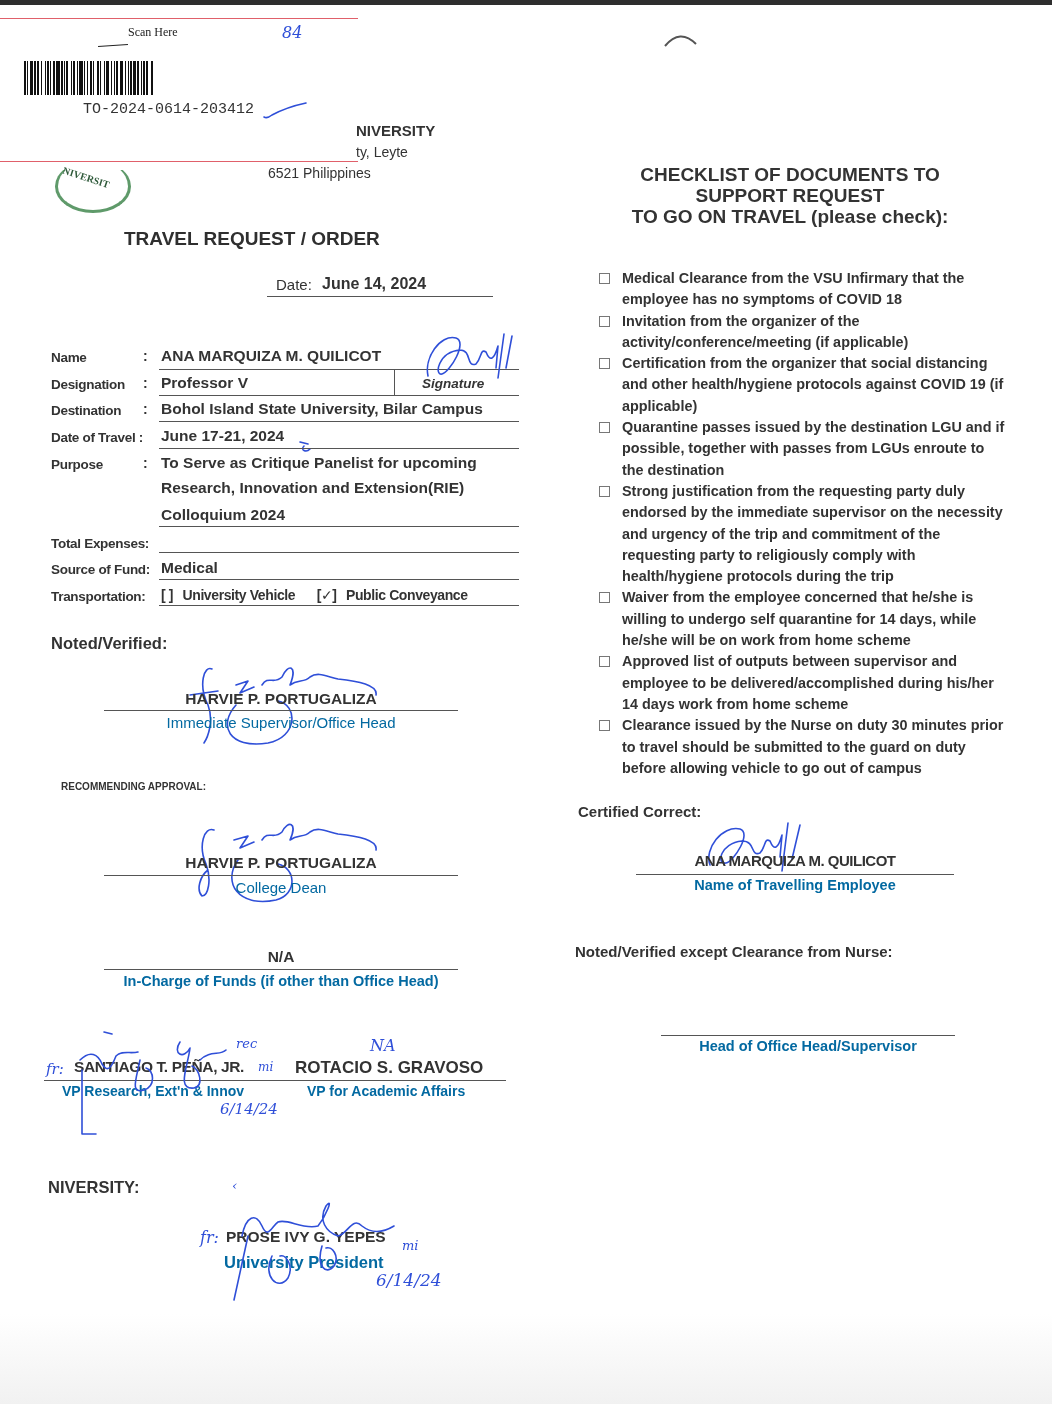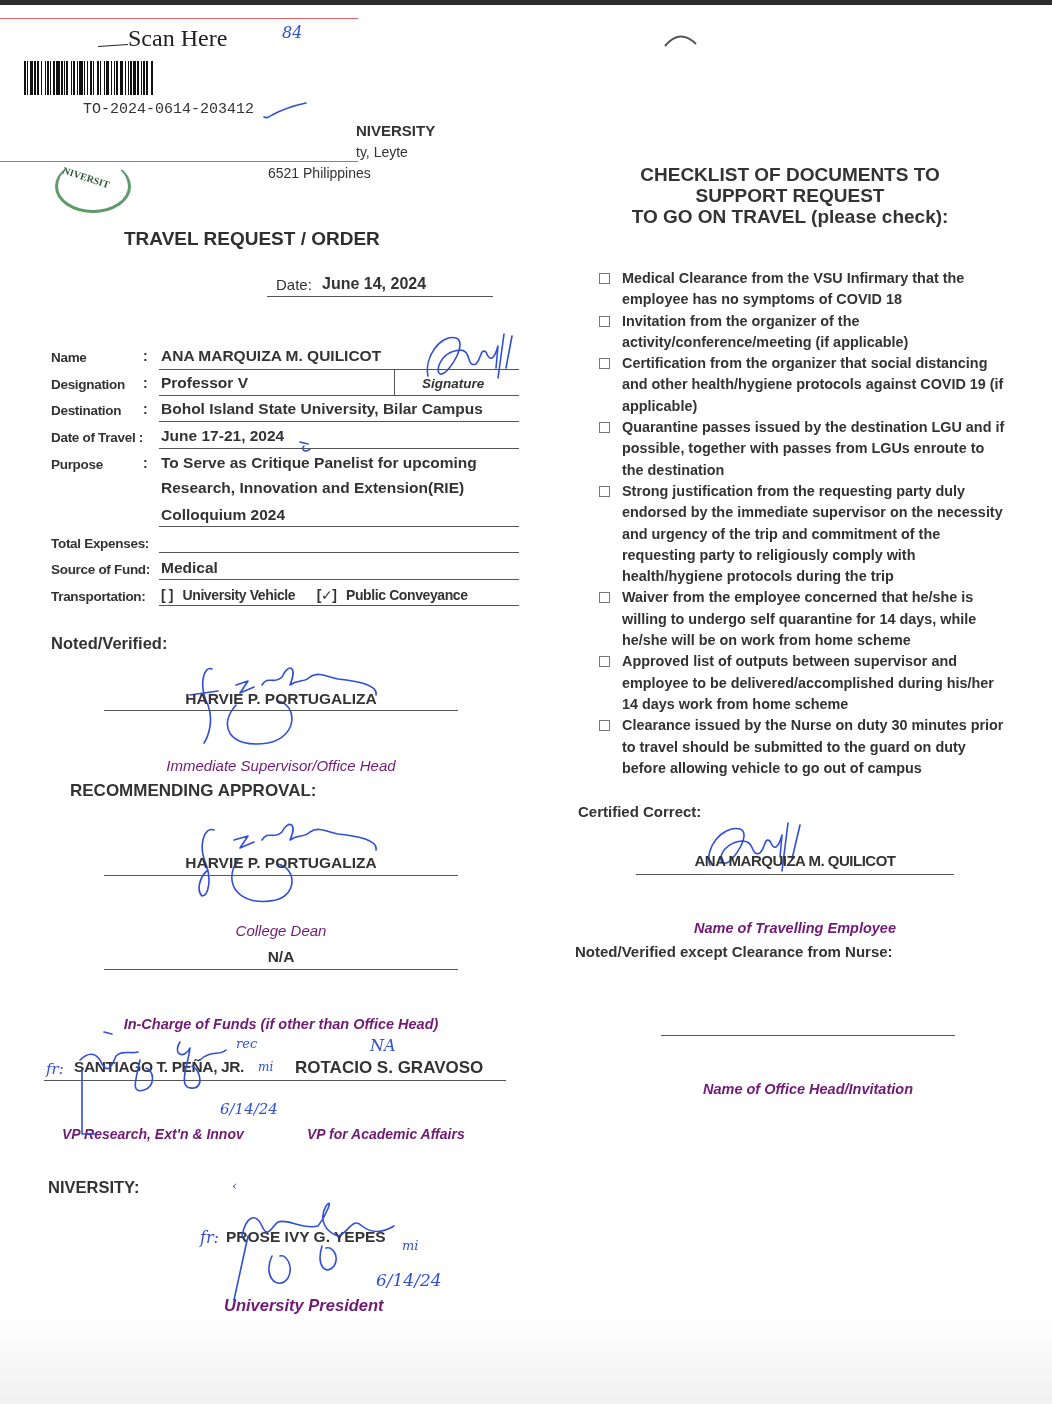--- a/index.html
+++ b/index.html
@@ -13,21 +13,21 @@
   .bottom-fade { position: absolute; left: 0; bottom: 0; width: 1052px; height: 90px;
     background: linear-gradient(#ffffff, #f1f1f1); }
   .abs { position: absolute; }
   .b { font-weight: bold; }
   .i { font-style: italic; }
   .line { position: absolute; height: 0; border-top: 1.3px solid #555; }
 
   
   .sticker { position: absolute; left: 0; top: 18px; width: 358px; height: 142px; background: #fff;
     border-top: 1.5px solid #e0606a; border-bottom: 1.5px solid #e0606a; }
-  .scan-here { position: absolute; left: 128px; top: 6px; font-family: "Liberation Serif", serif; font-size: 24px; color: #222; }
+  .scan-here { position: absolute; left: 128px; top: 6px; font-family: "Liberation Serif", serif; font-size: 12px; color: #222; }
   .scan-underline { position: absolute; left: 98px; top: 26px; width: 30px; border-top: 1.5px solid #222; transform: rotate(-4deg); }
   .barcode { position: absolute; left: 24px; top: 42px; width: 298px; height: 34px; display: flex; align-items: stretch; }
   .barcode span { display: block; background: #111; height: 100%; }
   .barcode-text { position: absolute; left: 83px; top: 82px; font-family: "Liberation Mono", "DejaVu Sans Mono", monospace; font-size: 15px; color: #333; }
   .hand { color: #2f4fd8; font-family: "DejaVu Serif", serif; font-style: italic; }
 
   .header-univ { position: absolute; left: 356px; top: 122px; font-size: 15px; font-weight: bold; color: #333; }
   .header-city { position: absolute; left: 356px; top: 144px; font-size: 14px; color: #333; }
   .header-country { position: absolute; left: 268px; top: 165px; font-size: 14px; color: #333; }
   .seal { position: absolute; left: 55px; top: 160px; width: 70px; height: 50px; border-radius: 50%;
@@ -38,21 +38,21 @@
   .date-label { position: absolute; left: 276px; top: 276px; font-size: 15px; color: #333; }
   .date-value { position: absolute; left: 322px; top: 275px; font-size: 16px; font-weight: bold; color: #333; }
 
   .lbl { position: absolute; left: 51px; font-size: 13.5px; font-weight: bold; color: #333; letter-spacing: -0.3px; }
   .colon { position: absolute; left: 143px; font-size: 14px; font-weight: bold; color: #333; }
   .val { position: absolute; left: 161px; font-size: 15.5px; font-weight: bold; color: #333; }
   .transport { position: absolute; left: 161px; top: 587px; font-size: 14px; font-weight: bold; color: #333; letter-spacing: -0.4px; }
 
   .section { position: absolute; font-size: 16.5px; font-weight: bold; color: #333; }
   .sig-name { position: absolute; font-size: 15.5px; font-weight: bold; color: #333; text-align: center; }
-  .sig-role { position: absolute; font-size: 15px; font-style: italic; color: #701a75; text-align: center; margin-top: 43px; }
+  .sig-role { position: absolute; font-size: 15px; color: #0369a1; text-align: center; }
 
   .checklist-title { position: absolute; left: 600px; top: 164px; width: 380px; text-align: center; font-size: 19px; font-weight: bold; color: #333; line-height: 21px; }
   .checklist { position: absolute; left: 597px; top: 268px; width: 410px; margin: 0; padding: 0; list-style: none; }
   .checklist li { position: relative; padding-left: 25px; font-size: 14.4px; font-weight: bold; color: #333; line-height: 21.3px; }
   .checkbox { position: absolute; left: 2px; top: 5px; width: 9px; height: 9px; border: 1px solid #777; background: #fff; }
 
   svg.sig { position: absolute; overflow: visible; }
   svg.sig path { fill: none; stroke: #2f4fd8; stroke-width: 1.6; stroke-linecap: round; stroke-linejoin: round; }
 </style>
 </head>
@@ -217,21 +217,21 @@
 <div class="line" style="left:159px;top:605px;width:360px;"></div>
 
 <div class="section" style="left:51px;top:634px;">Noted/Verified:</div>
 <svg class="sig" style="left:178px;top:655px;" width="210" height="95">
   <path d="M34 14 C26 10 20 30 30 50 C36 66 30 82 26 88 M12 40 L40 36 M58 30 L70 26 L62 38 L76 32 M84 30 C90 20 96 30 104 22 C110 8 120 10 112 30 C120 24 126 28 132 22 C140 16 150 22 160 24 C180 26 200 30 198 40 M58 50 C40 70 50 94 90 88 C120 82 120 50 100 46"></path>
 </svg>
 <div class="sig-name" style="left:104px;top:690px;width:354px;">HARVIE P. PORTUGALIZA</div>
 <div class="line" style="left:104px;top:710px;width:354px;"></div>
 <div class="sig-role" style="left:104px;top:714px;width:354px;">Immediate Supervisor/Office Head</div>
 
-<div class="section" style="left:70px;top:781px;font-size:17px;">RECOMMENDING APPROVAL:</div>
+<div class="section" style="left:61px;top:781px;font-size:10px;">RECOMMENDING APPROVAL:</div>
 <svg class="sig" style="left:178px;top:820px;" width="210" height="90">
   <path d="M36 10 C26 6 20 26 28 44 C34 60 30 76 24 76 C18 70 22 56 30 50 M56 20 L70 16 L62 28 L76 22 M84 20 C90 10 96 20 104 12 C110 0 120 2 112 20 C120 14 126 18 132 12 C140 6 150 12 160 14 C180 16 200 20 198 30 M60 40 C44 62 60 88 98 80 C120 74 118 48 100 44"></path>
 </svg>
 <div class="sig-name" style="left:104px;top:854px;width:354px;">HARVIE P. PORTUGALIZA</div>
 <div class="line" style="left:104px;top:875px;width:354px;"></div>
 <div class="sig-role" style="left:104px;top:879px;width:354px;">College Dean</div>
 
 <div class="sig-name" style="left:104px;top:948px;width:354px;">N/A</div>
 <div class="line" style="left:104px;top:969px;width:354px;"></div>
 <div class="sig-role b" style="left:104px;top:973px;width:354px;font-size:14.5px;">In-Charge of Funds (if other than Office Head)</div>
@@ -280,15 +280,15 @@
 <svg class="sig" style="left:700px;top:815px;" width="150" height="70">
   <path d="M10 50 C4 34 22 10 40 14 C52 18 34 46 26 48 C16 50 20 28 42 26 C56 26 50 42 60 38 C66 32 64 22 70 26 C74 36 78 34 82 20 L80 42 M88 8 L82 56 M100 10 L92 44"></path>
 </svg>
 <div class="sig-name" style="left:636px;top:852px;width:318px;font-size:15px;letter-spacing:-0.5px;">ANA MARQUIZA M. QUILICOT</div>
 <div class="line" style="left:636px;top:874px;width:318px;"></div>
 <div class="sig-role b" style="left:636px;top:877px;width:318px;font-size:14.5px;">Name of Travelling Employee</div>
 
 <div class="section" style="left:575px;top:943px;font-size:15px;">Noted/Verified except Clearance from Nurse:</div>
 <div class="sig-name" style="left:661px;top:1014px;width:294px;"></div>
 <div class="line" style="left:661px;top:1035px;width:294px;"></div>
-<div class="sig-role b" style="left:661px;top:1038px;width:294px;font-size:14.5px;">Name of Office Head/Invitation</div>
+<div class="sig-role b" style="left:661px;top:1038px;width:294px;font-size:14.5px;">Head of Office Head/Supervisor</div>
 
 <div class="bottom-fade"></div>
 
 </body></html>

